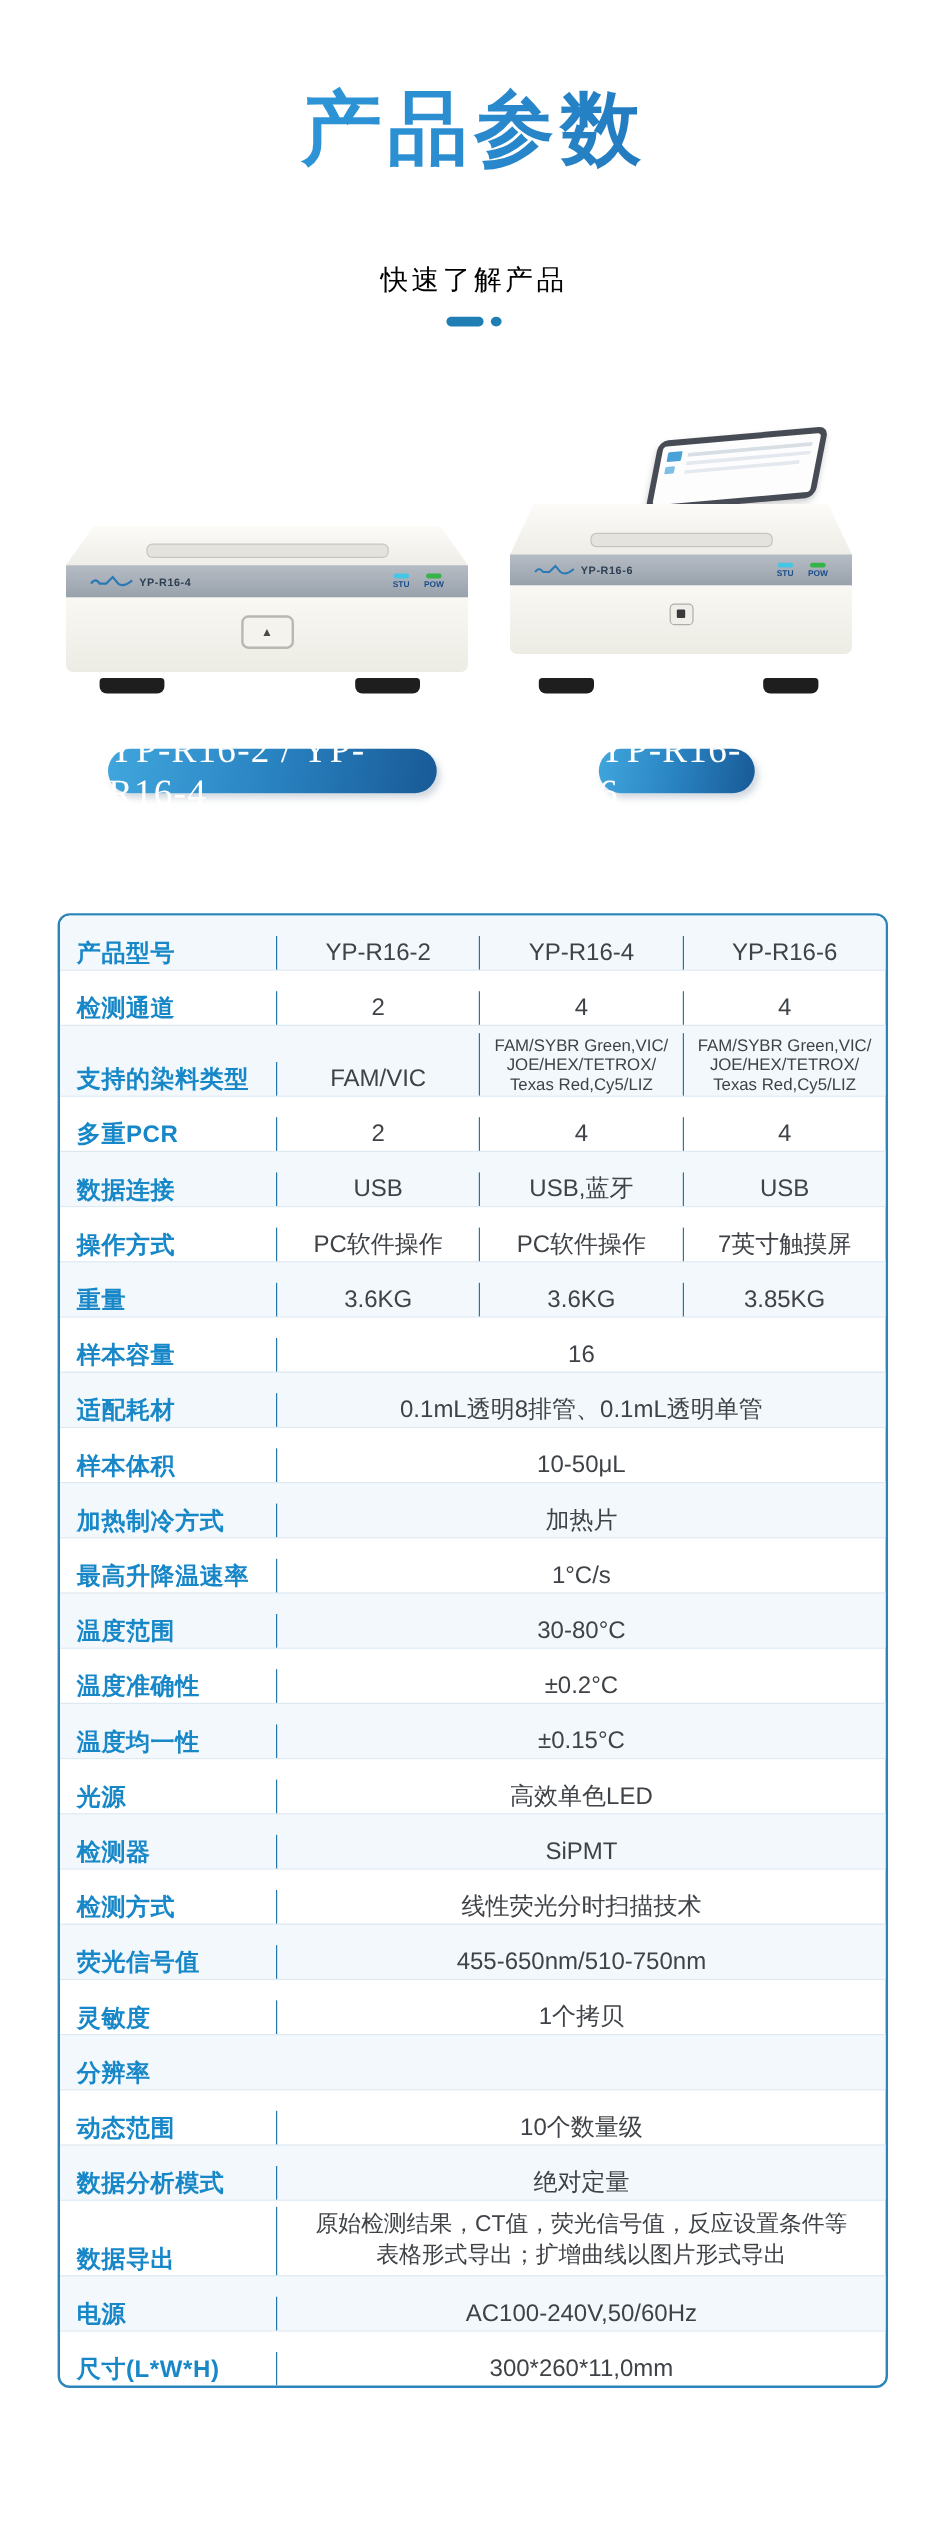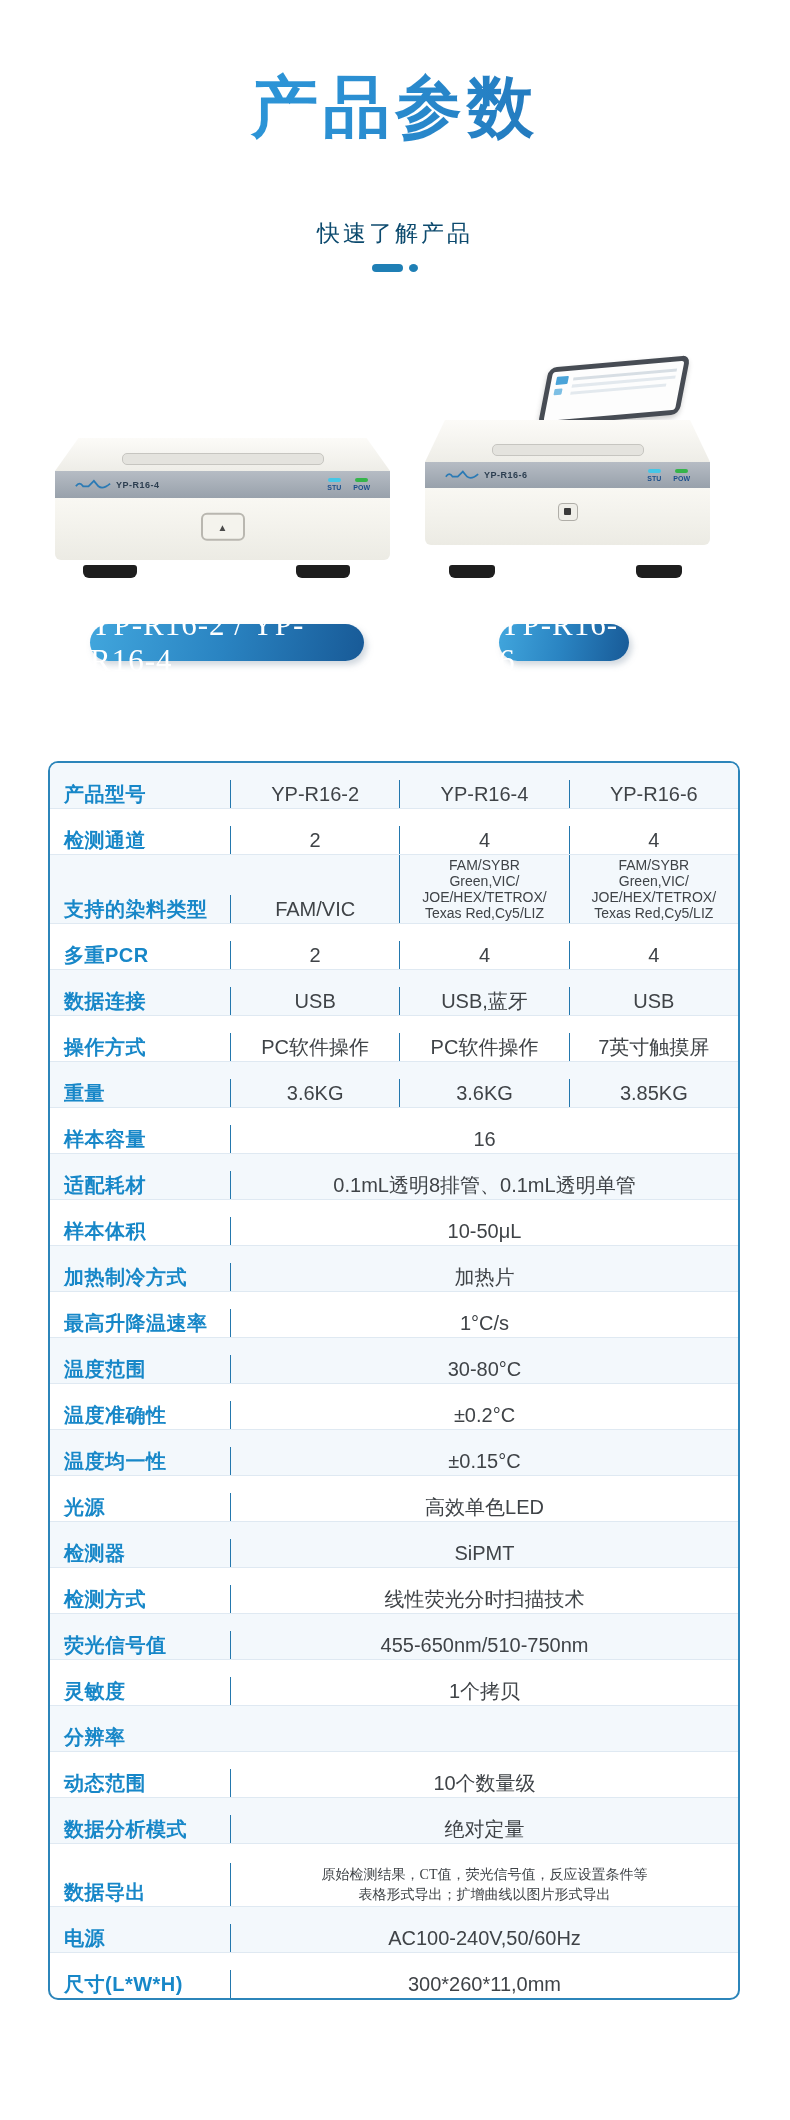--- a/index.html
+++ b/index.html
@@ -8,21 +8,21 @@
   
   .title{
     position:absolute;top:62px;left:0;width:790px;text-align:center;
     font-family:"DejaVu Serif","Liberation Serif",serif;font-weight:900;
     font-size:67px;letter-spacing:5px;
     background:linear-gradient(100deg,#2f9fe0 10%,#2b8fd2 45%,#1a63a8 95%);
     -webkit-background-clip:text;background-clip:text;color:transparent;
   }
   .subtitle{
     position:absolute;top:218px;left:0;width:790px;text-align:center;
-    font-size:23px;color:#0c4a6e;letter-spacing:3px;
+    font-size:23px;color:#000000;letter-spacing:3px;
   }
   .divider-bar{position:absolute;top:264px;left:372px;width:31px;height:8px;border-radius:4px;background:#1f7fb5;}
   .divider-dot{position:absolute;top:264px;left:409px;width:9px;height:8px;border-radius:50%;background:#1f7fb5;}
 
   
   .device{position:absolute;}
   .dev-top{
     position:relative;background:linear-gradient(#fcfbf8,#eeede7);
     clip-path:polygon(7% 0,93% 0,100% 100%,0 100%);
   }
@@ -94,24 +94,24 @@
   .t-row + .t-row{border-top:1px solid #dfe9f2;}
   .t-row.tall{min-height:58px;}
   .t-row.tall2{min-height:62px;}
   .t-label{
     flex:0 0 180px;display:flex;align-items:center;padding-left:14px;box-sizing:border-box;
     color:#1787c8;font-weight:bold;font-size:20px;letter-spacing:0.5px;
   }
   .t-cell{
     flex:1 1 0;display:flex;align-items:center;justify-content:center;
     color:#3f4347;font-size:20px;border-left:1px solid #2377ad;
-    text-align:center;white-space:pre-line;line-height:1.2;padding:2px 14px;box-sizing:border-box;
+    text-align:center;white-space:pre-line;line-height:1.2;padding:2px 4px;box-sizing:border-box;
   }
   .t-cell.small{font-size:14px;line-height:1.15;}
-  .t-cell.small2{font-size:14px;line-height:1.4;font-family:Liberation Serif, serif;}
+  .t-cell.small2{font-size:19px;line-height:1.4;}
 </style>
 </head>
 <body>
 
 <div class="title">产品参数</div>
 <div class="subtitle">快速了解产品</div>
 <div class="divider-bar"></div>
 <div class="divider-dot"></div>
 
 <div class="device" style="left:55px;top:438px;width:335px;height:140px;">

